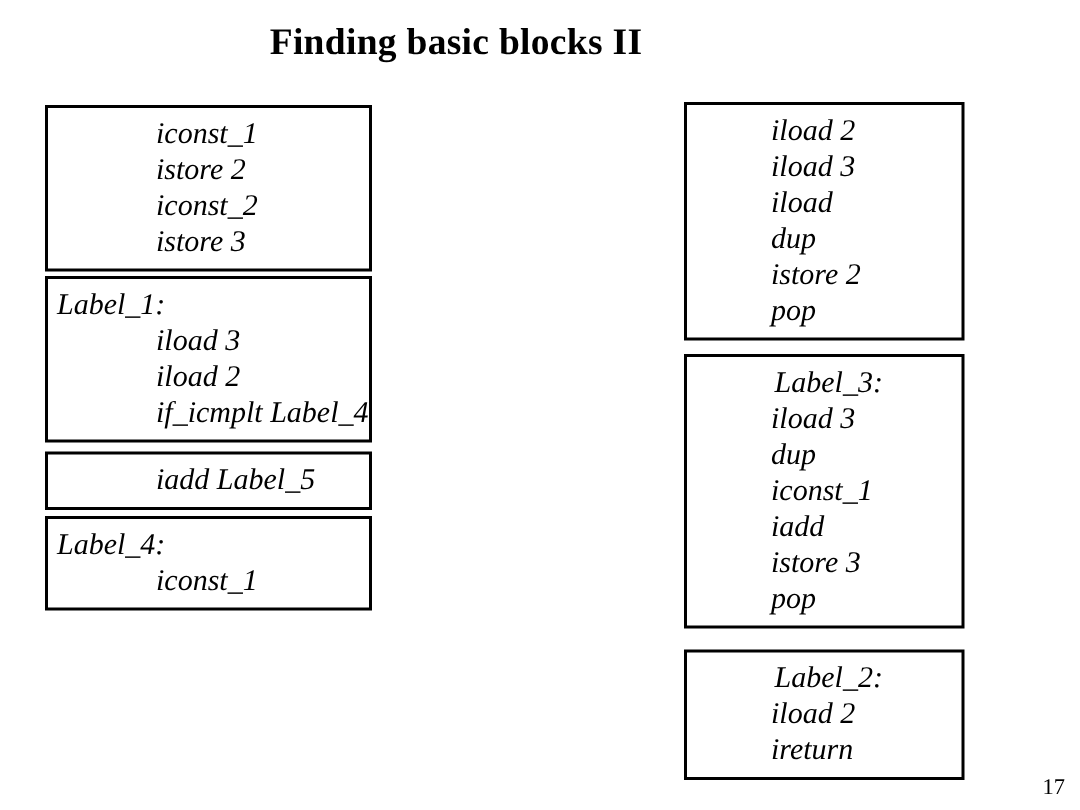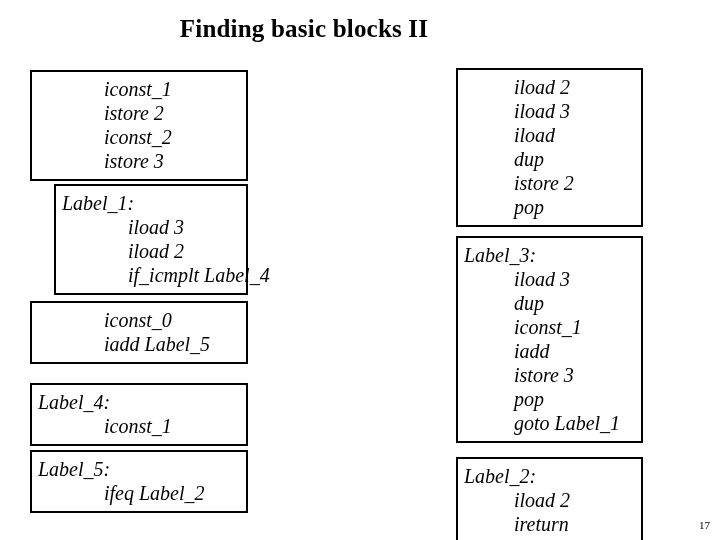--- a/index.html
+++ b/index.html
@@ -57,84 +57,79 @@
     font-style: italic;
   }
   .bb-line.label {
     padding-left: 6px;
   }
   .bb-line.code {
     padding-left: 72px;
   }
   .col-right .bb-line.label {
     padding-left: 6px;
+    text-align: center;
   }
   .col-right .bb-line.code {
     padding-left: 56px;
   }
   .page-number {
     position: absolute;
     right: 10px;
     bottom: 6px;
-    font-size: 11px;
+    font-size: 15px;
     line-height: 18px;
   }
 </style>
 </head>
 <body>
 
 <div class="slide">
 
   <div class="slide-title">Finding basic blocks II</div>
 
   <div class="column col-left" id="left-column">
       <div class="bb-box">
         <div class="bb-line code">iconst_1</div>
         <div class="bb-line code">istore 2</div>
         <div class="bb-line code">iconst_2</div>
         <div class="bb-line code">istore 3</div>
       </div>
-      <div class="bb-box" style="margin-top: 3px; margin-left: 24px;">
+      <div class="bb-box" style="margin-top: 3px;">
         <div class="bb-line label">Label_1:</div>
         <div class="bb-line code">iload 3</div>
         <div class="bb-line code">iload 2</div>
         <div class="bb-line code">if_icmplt Label_4</div>
       </div>
       <div class="bb-box" style="margin-top: 6px;">
-        <div class="bb-line code">iconst_0</div>
         <div class="bb-line code">iadd Label_5</div>
       </div>
-      <div class="bb-box" style="margin-top: 19px;">
+      <div class="bb-box" style="margin-top: 4px;">
         <div class="bb-line label">Label_4:</div>
         <div class="bb-line code">iconst_1</div>
-      </div>
-      <div class="bb-box" style="margin-top: 4px;">
-        <div class="bb-line label">Label_5:</div>
-        <div class="bb-line code">ifeq Label_2</div>
       </div>
     </div>
 
   <div class="column col-right" id="right-column">
       <div class="bb-box">
         <div class="bb-line code">iload 2</div>
         <div class="bb-line code">iload 3</div>
         <div class="bb-line code">iload</div>
         <div class="bb-line code">dup</div>
         <div class="bb-line code">istore 2</div>
         <div class="bb-line code">pop</div>
       </div>
       <div class="bb-box" style="margin-top: 9px;">
         <div class="bb-line label">Label_3:</div>
         <div class="bb-line code">iload 3</div>
         <div class="bb-line code">dup</div>
         <div class="bb-line code">iconst_1</div>
         <div class="bb-line code">iadd</div>
         <div class="bb-line code">istore 3</div>
         <div class="bb-line code">pop</div>
-        <div class="bb-line code">goto Label_1</div>
       </div>
       <div class="bb-box" style="margin-top: 14px;">
         <div class="bb-line label">Label_2:</div>
         <div class="bb-line code">iload 2</div>
         <div class="bb-line code">ireturn</div>
       </div>
     </div>
 
   <div class="page-number">17</div>
 

